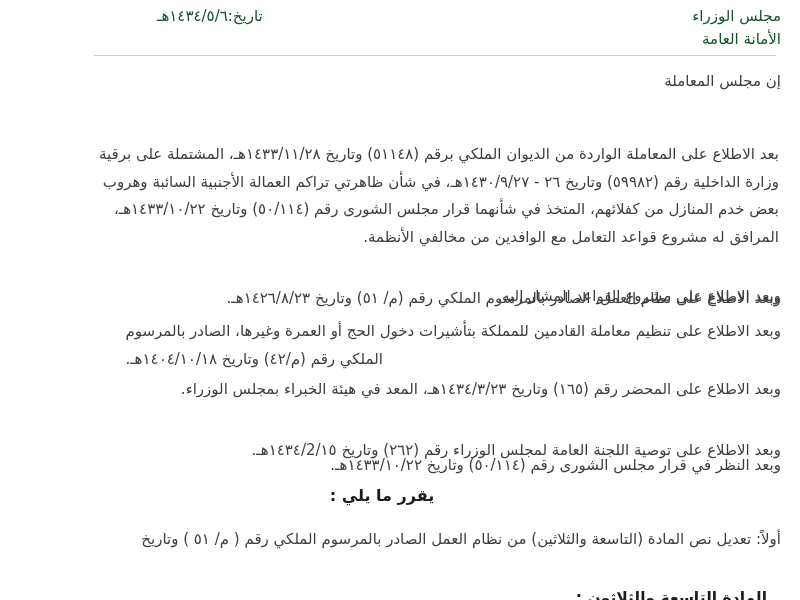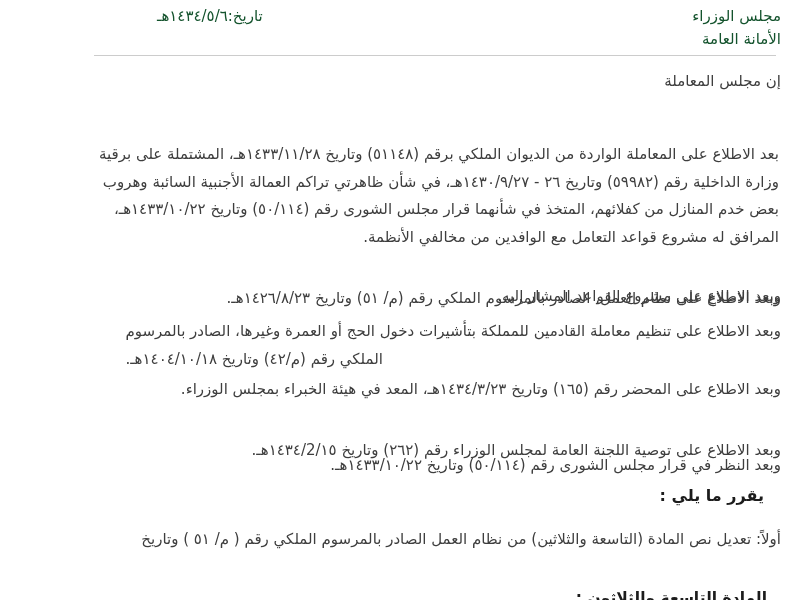--- a/index.html
+++ b/index.html
@@ -24,21 +24,21 @@
     white-space:nowrap;
   }
   .rule{
     height:1px;background:#cccccc;
   }
   .para .line{display:block;}
   .bold-heading{
     font-weight:bold;
     font-size:16px;
     color:#1c1c1c;
-    text-align:right;
+    text-align:center;
     white-space:nowrap;
   }
   .bold-line{
     font-weight:bold;
     font-size:15.5px;
     color:#1c1c1c;
     white-space:nowrap;
   }
 </style>
 </head>

